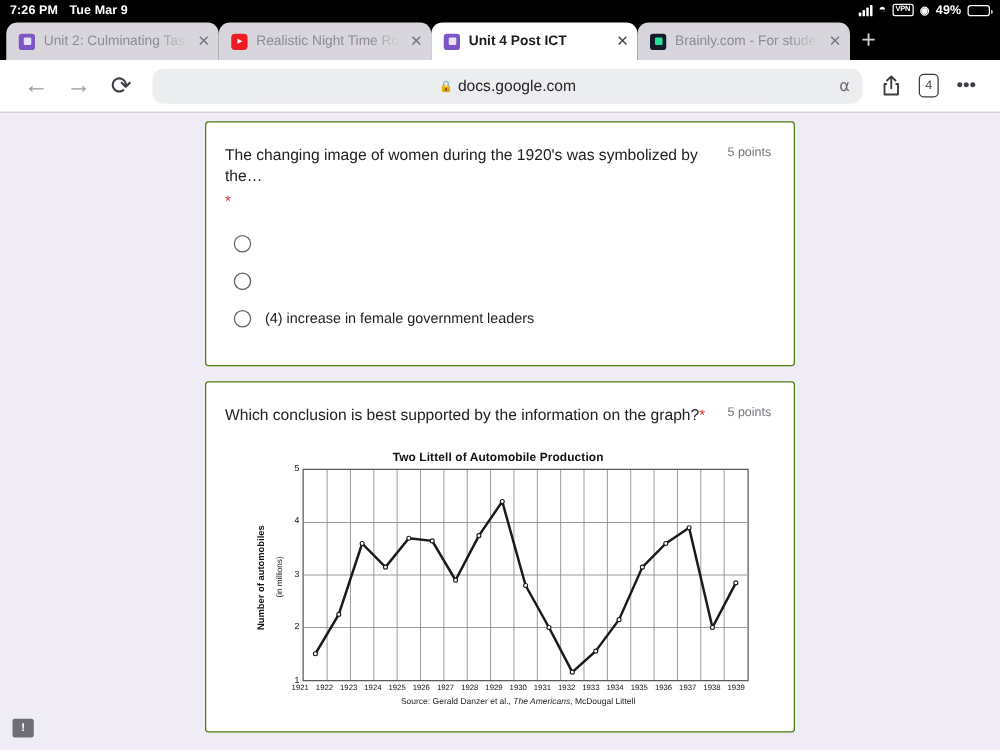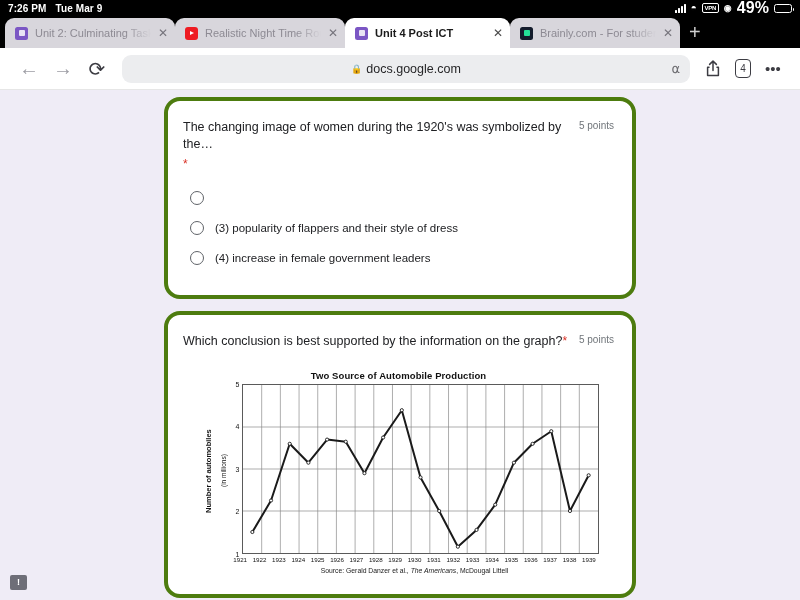--- a/index.html
+++ b/index.html
@@ -28,21 +28,21 @@
   .sig i:nth-child(2){height:5px}
   .sig i:nth-child(3){height:7px}
   .sig i:nth-child(4){height:9px; background:#fff}
   .wifi { font-size: 10px; line-height: 1; }
   .vpn-badge {
     font-size: 6px; font-weight: bold;
     border: 1px solid #fff; border-radius: 2px;
     padding: 0 1.5px; line-height: 8px; letter-spacing: -.2px;
   }
   .loc-icon { font-size: 9px; }
-  .batt-pct { font-size: 16px; font-weight: bold; }
+  .batt-pct { font-size: 10px; font-weight: bold; }
   .batt {
     width: 18px; height: 9px; border: 1px solid #fff;
     border-radius: 2.5px; position: relative; padding: 1px;
   }
   .batt::after {
     content:''; position:absolute; right:-3px; top:3px;
     width:1.5px; height:3px; background:#fff; border-radius:0 1px 1px 0;
   }
   .batt-fill { height: 100%; background: #fff; border-radius: 1px; }
 
@@ -111,22 +111,22 @@
     font-size: 10px; color:#3c3c43; font-weight: 500;
   }
 
   
   .page {
     width: 800px; height: 510px;
     background: #efecf6;
     overflow: hidden; position: relative;
   }
   .card {
-    background: #fff; border-radius: 16px;
-    border: 4px solid #4d7c0f;
+    background: #fff; border-radius: 3px;
+    border: 1px solid #4d7c0f;
     margin: 0 auto;
     width: 472px;
     position: relative;
   }
   #card1 { margin-top: 7px; padding: 18px 18px 22px 15px; }
   #card2 { margin-top: 12px; padding: 18px 18px 20px 15px; }
 
   .q-row { display: flex; align-items: flex-start; }
   .q-text {
     font-size: 12.5px; color: #202124; line-height: 1.35;
@@ -266,40 +266,39 @@
       <div class="q-text">The changing image of women during the 1920's was symbolized by the…</div>
       <div class="points">5 points</div>
     </div>
     <div class="star-line">*</div>
     <div class="opts">
       <div class="opt">
         <span class="radio"></span>
       </div>
       <div class="opt">
         <span class="radio"></span>
-        <span class="opt-label">(3) popularity of flappers and their style of dress</span>
       </div>
       <div class="opt">
         <span class="radio"></span>
         <span class="opt-label">(4) increase in female government leaders</span>
       </div>
     </div>
   </div>
 
   <div class="card" id="card2">
     <div class="q-row">
       <div class="q-text">
         <span>Which conclusion is best supported by the information on the graph?</span><span class="req-star">*</span>
       </div>
       <div class="points">5 points</div>
     </div>
 
     <div class="chart-wrap">
       <div class="chart-box">
-        <div class="chart-title">Two Source of Automobile Production</div>
+        <div class="chart-title">Two Littell of Automobile Production</div>
         <div class="plot-row">
           <div class="ylab">
             <span>Number of automobiles</span>
           </div>
           <div class="ylab" style="width:11px;font-weight:normal;font-size:6.5px">
             <span>(in millions)</span>
           </div>
           <div class="ytick-col" id="yticks">
               <span style="top: 170px;">1</span>
               <span style="top: 127.5px;">2</span>

